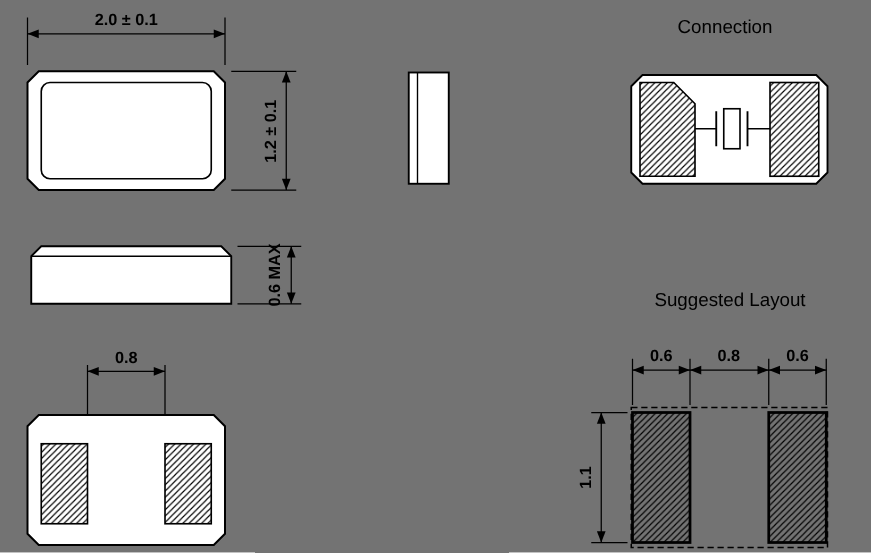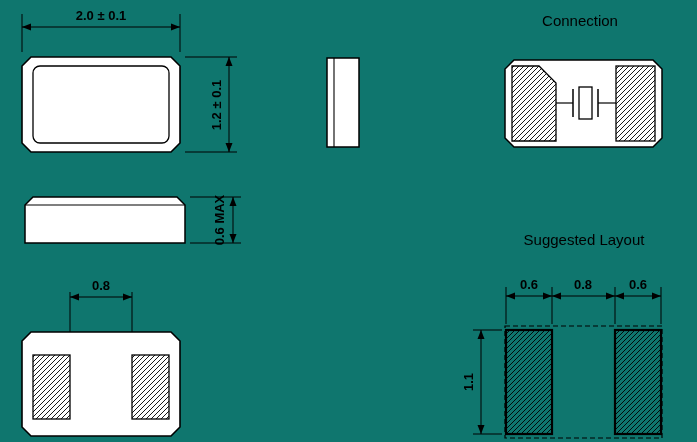--- a/index.html
+++ b/index.html
@@ -1,20 +1,20 @@
 <!DOCTYPE html>
 <html><head>
 <meta charset="utf-8">
 <style>
   html, body { margin: 0; padding: 0; background: #ffffff; }
   #canvas {
     position: relative;
     width: 697px;
     height: 442px;
-    background: #0f766e;
+    background: #737373;
     font-family: "Liberation Sans", sans-serif;
     overflow: hidden;
   }
   svg { display: block; }
   text.dim {
     font-family: "Liberation Sans", sans-serif;
     font-size: 13px;
     font-weight: bold;
     fill: #000000;
   }

